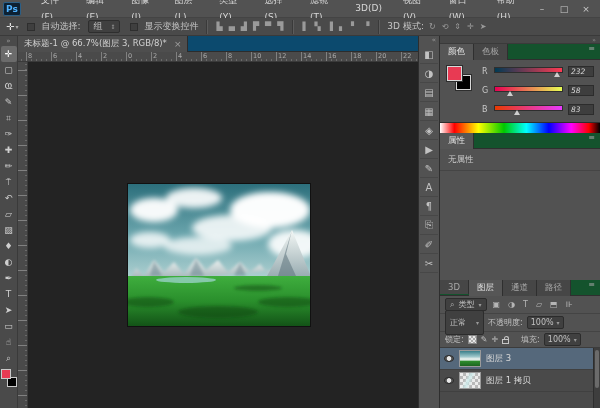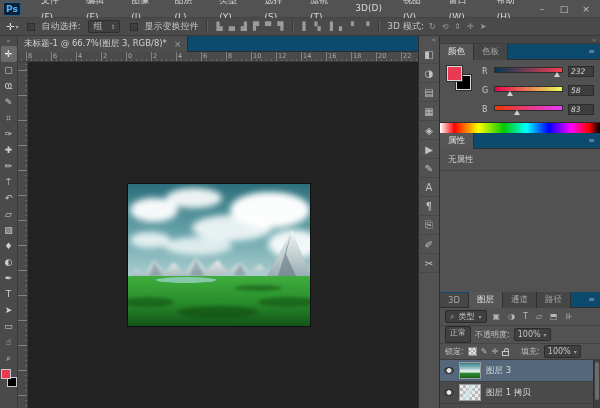--- a/index.html
+++ b/index.html
@@ -54,21 +54,21 @@
   .canvas { position:absolute; left:28px; top:62px; width:390px; height:346px; background:#232323; }
   .doc-image { position:absolute; left:100px; top:122px; width:182px; height:142px; box-shadow:0 0 0 1px #111; }
 
   
   .dock { position:absolute; left:418px; top:36px; width:22px; height:372px; background:#525252; border-left:1px solid #2e2e2e; border-right:1px solid #2e2e2e; display:flex; flex-direction:column; align-items:center; }
   .dock .chev { font-size:7px; color:#9a9a9a; height:9px; line-height:9px; align-self:flex-end; padding-right:3px; }
   .dock-ico { width:18px; height:19px; display:flex; align-items:center; justify-content:center; font-size:10px; color:#c2c2c2; border-bottom:1px solid #474747; }
 
   
   .panels { position:absolute; left:440px; top:36px; width:160px; height:372px; background:#525252; }
-  .ptab-row { height:16px; background:#0c4a6e; display:flex; align-items:center; border-bottom:1px solid #2f2f2f; }
+  .ptab-row { height:16px; background:#14532d; display:flex; align-items:flex-start; border-bottom:1px solid #2f2f2f; }
   .ptab { font-size:8.5px; color:#a8a8a8; background:#464646; padding:2px 8px 2px; border-right:1px solid #2f2f2f; }
   .ptab.active { background:#565656; color:#e2e2e2; }
   .pmenu { margin-left:auto; color:#a8a8a8; font-size:8px; padding:0 5px; }
 
   
   .color-body { position:relative; height:62px; background:#525252; }
   .cswatches { position:absolute; left:7px; top:6px; width:26px; height:26px; }
   .cswatch { position:absolute; width:15px; height:15px; border:1px solid #d8d8d8; }
   .cswatch.fg { left:0; top:0; z-index:2; box-shadow:0 0 0 1px #2e2e2e; }
   .cswatch.bgc { left:9px; top:9px; z-index:1; background:#000; box-shadow:0 0 0 1px #2e2e2e; }
@@ -82,28 +82,28 @@
   .thumb { position:absolute; top:7px; width:0; height:0; border-left:3px solid transparent; border-right:3px solid transparent; border-bottom:5px solid #cfcfcf; transform:translateX(-3px); }
   .chan .val { width:26px; height:11px; background:#3e3e3e; border:1px solid #2c2c2c; font-size:7.5px; color:#d6d6d6; padding:0 2px; line-height:10px;font-style:italic; }
   .spectrum { height:11px; margin:0; border-top:1px solid #2e2e2e;
     background:linear-gradient(to right,#ffffff 0%,#ff0000 9%,#ffff00 24%,#00c800 40%,#00ffff 54%,#0000ff 68%,#ff00ff 82%,#ff0000 93%,#000000 100%); }
 
   
   .props-body { height:144px; background:#525252; }
   .props-line { font-size:8.5px; color:#cccccc; padding:5px 8px 4px; border-bottom:1px solid #454545; }
 
   
-  .layers { position:absolute; left:0; top:256px; width:160px; bottom:0; display:flex; flex-direction:column; }
+  .layers { position:absolute; left:0; top:244px; width:160px; bottom:0; display:flex; flex-direction:column; }
   .lrow { display:flex; align-items:center; font-size:8px; color:#c0c0c0; padding:0 5px; gap:4px; }
   .filter-row { height:18px; border-bottom:1px solid #444; }
   .fsel { background:#404040; border:1px solid #2c2c2c; border-radius:2px; height:13px; display:flex; align-items:center; gap:4px; padding:0 4px; font-size:8px; }
   .fsel .arr { font-size:6px; color:#999; }
   .fico { font-size:8px; color:#b5b5b5; padding:0 2px; }
   .blend-row { height:18px; border-bottom:1px solid #444; }
-  .bsel { background:#404040; border:1px solid #2c2c2c; border-radius:2px; height:17px; display:flex; align-items:center; gap:10px; padding:0 4px; font-size:8px;flex-direction:column; }
+  .bsel { background:#404040; border:1px solid #2c2c2c; border-radius:2px; height:25px; display:flex; align-items:center; gap:10px; padding:0 4px; font-size:8px; }
   .bsel .arr,.osel .arr { font-size:6px; color:#999; }
   .osel { background:#404040; border:1px solid #2c2c2c; border-radius:2px; height:13px; display:flex; align-items:center; gap:3px; padding:0 3px; font-size:8px; }
   .lock-row { height:16px; border-bottom:1px solid #3c3c3c; }
   .lockico { font-size:8px; color:#bdbdbd; }
   .checker8 { width:9px; height:9px; border:1px solid #888;
     background:repeating-conic-gradient(#aaa 0% 25%,#e6e6e6 0% 50%); background-size:4px 4px; }
   .csslock { position:relative; width:7px; height:5px; border:1px solid #c6c6c6; margin-top:4px; }
   .csslock::before { content:""; position:absolute; left:1px; top:-4px; width:3px; height:3px; border:1px solid #c6c6c6; border-bottom:none; border-radius:3px 3px 0 0; }
   .layer-list { flex:1; position:relative; background:#4a4a4a; overflow:hidden; }
   .layer-row { height:22px; display:flex; align-items:center; gap:5px; padding:0 4px; border-bottom:1px solid #404040; font-size:8.5px; color:#d8d8d8; }

